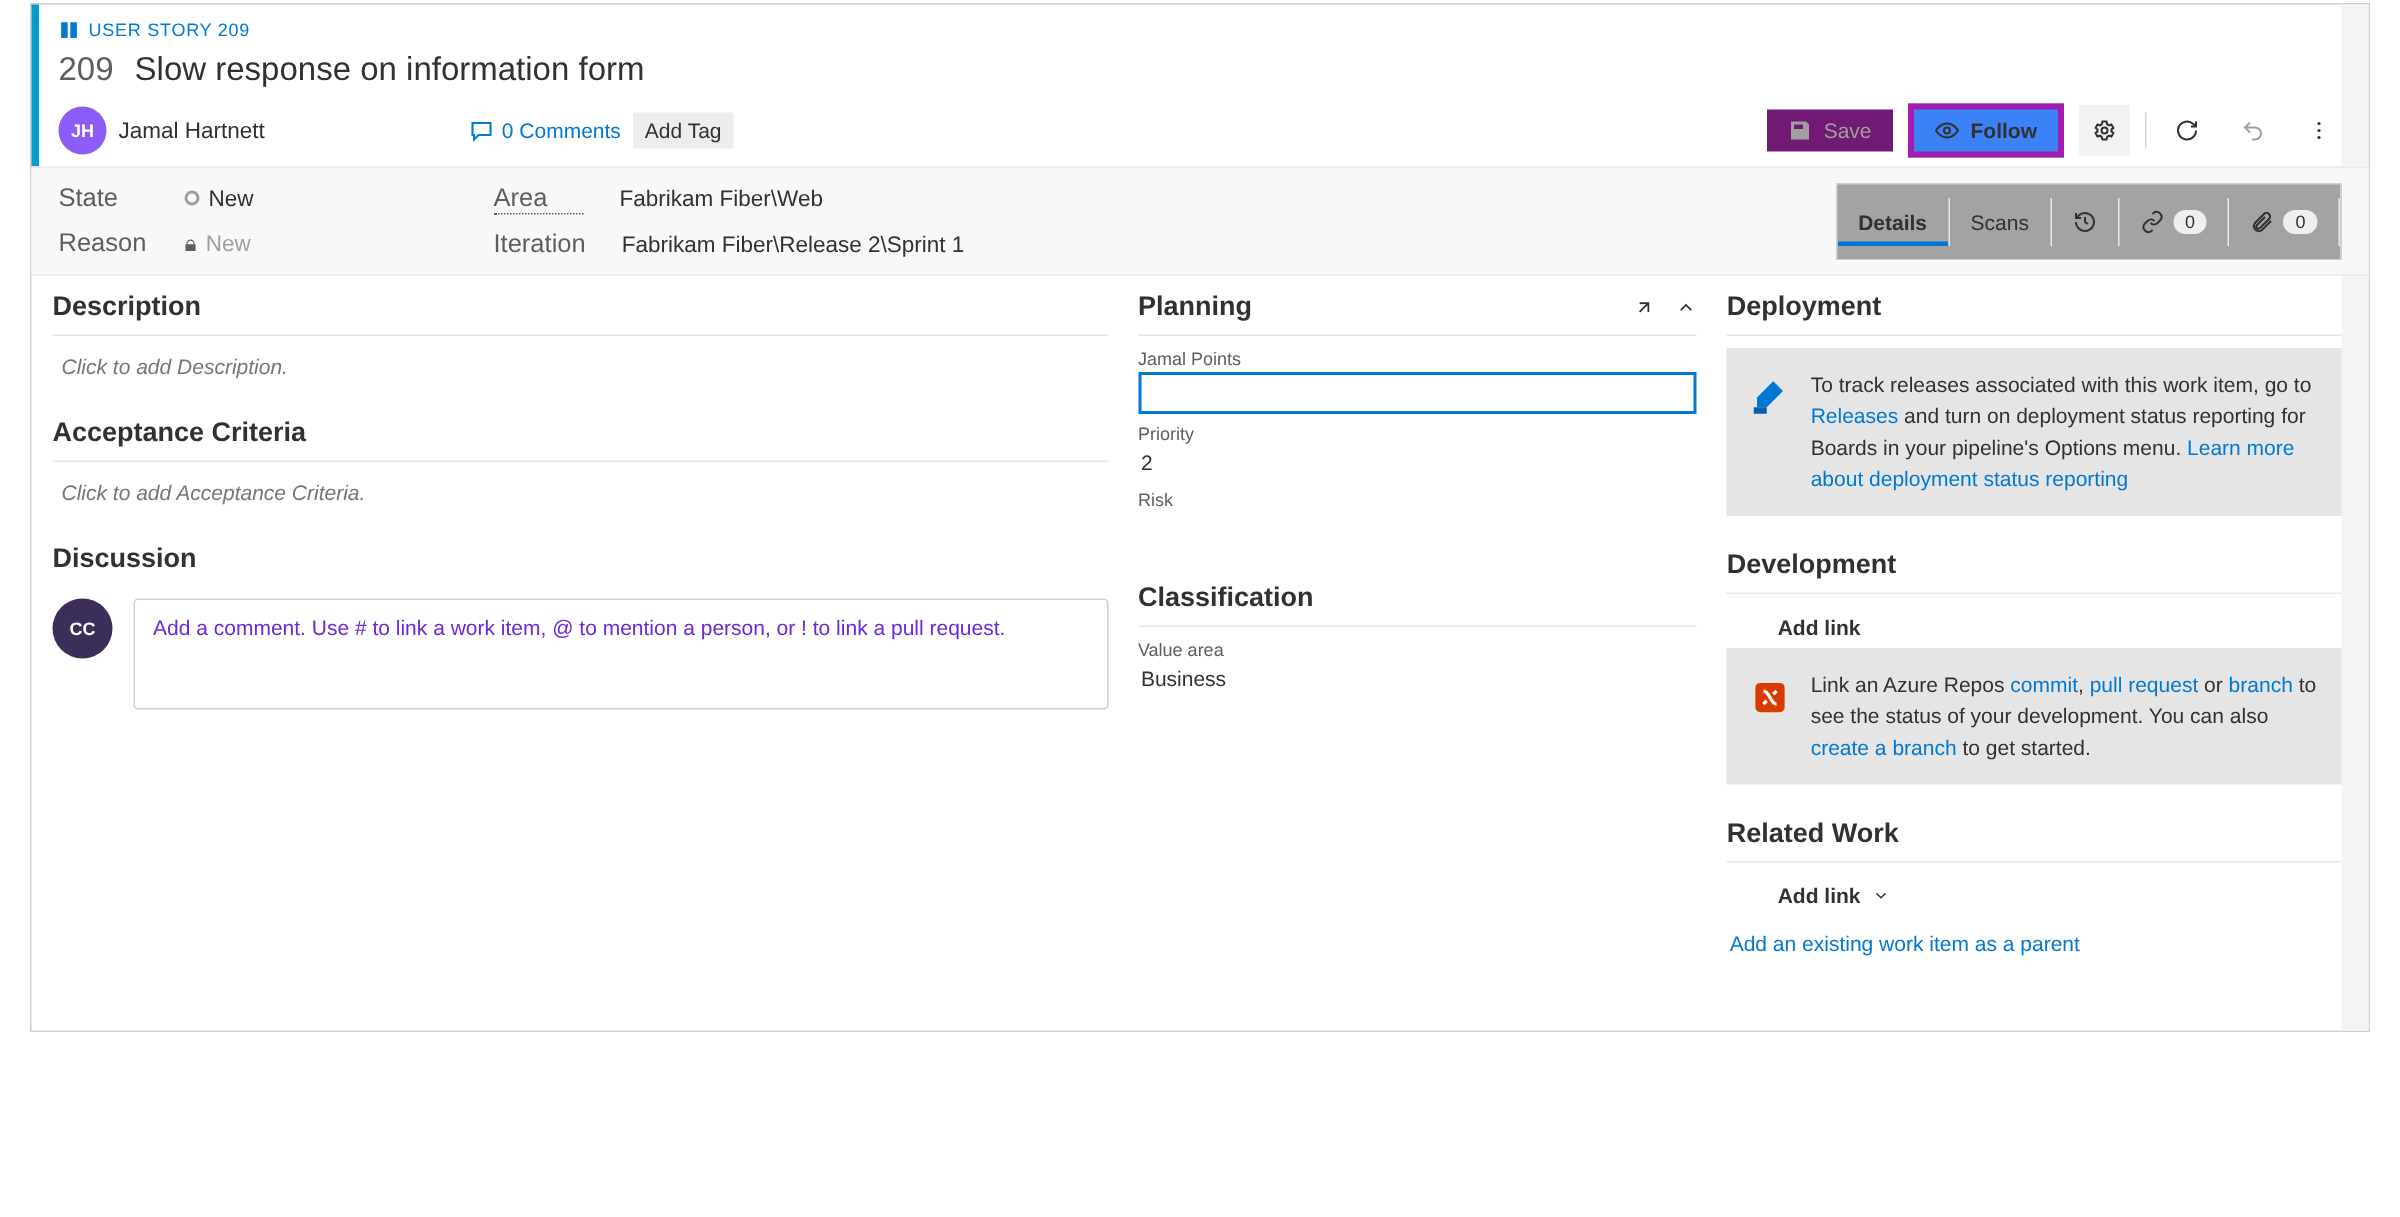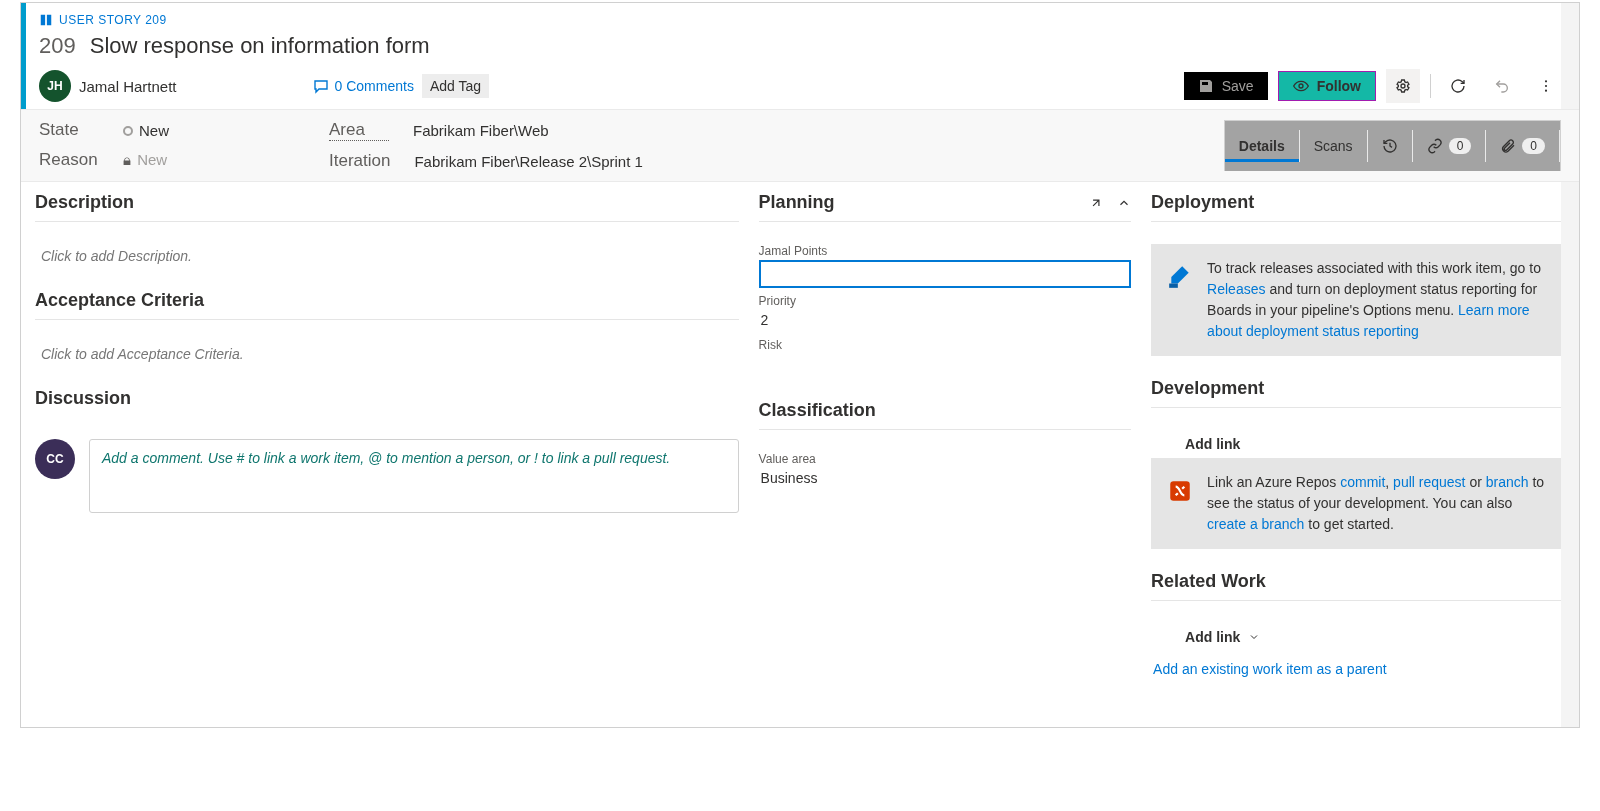--- a/index.html
+++ b/index.html
@@ -7,59 +7,59 @@
   .workitem { border: 1px solid #d0d0d0; width: 1560px; margin: 2px auto; display: flex; flex-direction: column; }
   .accent-bar { position: absolute; left: 0; top: 0; bottom: 0; width: 5px; background: #009CCC; }
   .header { position: relative; padding: 10px 16px 0 18px; }
   .wi-type { color: #0078d4; font-size: 12px; letter-spacing: 0.5px; display: flex; align-items: center; gap: 6px; }
   .wi-type svg { color: #0078d4; }
   .title-row { display: flex; align-items: center; gap: 14px; margin: 6px 0 10px 0; }
   .wi-id { font-size: 22px; color: #605e5c; }
   .wi-title { font-size: 22px; font-weight: 400; color: #323130; }
   .meta-row { display: flex; align-items: center; gap: 8px; padding: 0 0 6px 0; }
   .avatar { width: 32px; height: 32px; border-radius: 50%; display: inline-flex; align-items: center; justify-content: center; font-size: 12px; font-weight:600; color: #fff; }
-  .avatar-jh { background: #14532d; }
+  .avatar-jh { background: #8b5cf6; }
   .avatar-cc { background: #3b2e58; width:40px; height:40px; }
   .assignee { font-size: 15px; }
   .meta-spacer { width: 120px; }
   .comments-link { color: #0078d4; display: inline-flex; align-items: flex-end; gap: 6px; cursor: pointer; }
   .add-tag { background: #ededed; padding: 4px 8px; cursor: pointer; }
   .toolbar-right { margin-left: auto; display: flex; align-items: center; gap: 10px; }
-  .btn { display: inline-flex; align-items: center; gap: 8px; padding: 6px 14px; background: #000000; cursor: pointer; color:#323130; }
+  .btn { display: inline-flex; align-items: center; gap: 8px; padding: 6px 14px; background: #701a75; cursor: pointer; color:#323130; }
   .btn.disabled { color: #a19f9d; }
   .icon-btn { width: 34px; height: 34px; display:inline-flex; align-items:center; justify-content:center; cursor:pointer; }
   .fields-bar { background: #f8f8f8; border-top:1px solid #eaeaea; border-bottom:1px solid #eaeaea; padding: 10px 18px; display:flex; gap: 40px; position: relative; }
   .fld-col { display:flex; flex-direction:column; gap:10px; }
   .fld { display:flex; align-items:center; gap: 24px; }
   .fld-label { color:#605e5c; font-size:17px; min-width:60px; }
   .fld-label.u { border-bottom:1px dotted #605e5c;}
   .fld-val { font-size:15px; }
   .state-dot { width:10px; height:10px; border-radius:50%; border:2px solid #a19f9d; display:inline-block; margin-right:6px; }
   .lock-icon { color:#605e5c; margin-right:2px; }
   .tabs-right { margin-left:auto; display:flex; align-items:center; gap:0; border:1px solid #d0d0d0; border-bottom:none; background:#a3a3a3; }
   .tab { padding:8px 14px; cursor:pointer; display:flex; align-items:center; gap:6px; border-right:1px solid #eaeaea; }
   .tab.active { font-weight:600; box-shadow: inset 0 -3px 0 #0078d4; }
   .tab .pill { background:#efefef; border-radius:10px; padding:1px 8px; font-size:12px; }
   .body { display:flex; padding: 10px 14px 18px 14px; gap: 20px; }
   .col-left { flex: 1.7; }
   .col-mid { flex: 0.9; }
   .col-right { flex: 1; border-left: none; }
   .section { margin-bottom: 22px; }
-  .section h3 { font-size: 18px; font-weight:600; padding-bottom:8px; border-bottom:1px solid #e5e5e5; margin-bottom:22px; display:flex; align-items:center; }
+  .section h3 { font-size: 18px; font-weight:600; padding-bottom:8px; border-bottom:1px solid #e5e5e5; margin-bottom:8px; display:flex; align-items:center; }
   .section h3 .hicons { margin-left:auto; display:flex; gap:14px; color:#605e5c; }
   .placeholder { color:#767676; font-style:italic; padding:4px 6px; cursor:text; }
   .formlabel { font-size:12px; color:#605e5c; margin-top:6px; }
   .forminput { width:100%; border:2px solid #0078d4; padding:4px 6px; font-size:14px; margin-top:2px; outline:none; }
   .formval { padding:4px 2px; font-size:14px; }
   .info-box { background:#e5e5e5; padding:14px 14px 14px 14px; display:flex; gap:12px; line-height:1.5; }
   .info-box .iconcol { flex:0 0 30px; display:flex; align-items:flex-start; justify-content:center; padding-top:6px; }
   .link { color:#0078d4; cursor:pointer; }
   .addlink-row { display:flex; align-items:center; gap:8px; font-weight:600; padding:6px 0; cursor:pointer;margin-left:34px; }
   .discussion-row { display:flex; gap:14px; align-items:flex-start; }
-  .comment-box { flex:1; border:1px solid #d0d0d0; border-radius:3px; padding:10px 12px; min-height:74px; font-style:italic; color:#0f766e; }
+  .comment-box { flex:1; border:1px solid #d0d0d0; border-radius:3px; padding:10px 12px; min-height:74px; color:#6d28d9; }
   .rhs-line { padding:10px 2px; }
   .scroll-track { position:absolute; right:0; top:0; bottom:0; width:18px; background:#f4f4f4; }
   .container { position:relative; }
   svg { display:block; }
   .sep { width:1px; height:24px; background:#d0d0d0; }
 </style>
 </head>
 <body>
 
 <div class="workitem container">
@@ -94,21 +94,21 @@
       </span>
       <span class="add-tag">Add Tag</span>
 
       <div class="toolbar-right">
         <span class="btn disabled">
           <svg width="16" height="16" viewBox="0 0 16 16" fill="currentColor">
               <path d="M2 2h10l2 2v10H2zM4 4v3h6V4zM4 9h8v4H4z"></path>
             </svg>
           <span>Save</span>
         </span>
-        <span class="btn" style="background:#14b8a6;border:1px solid #a21caf;font-weight:600">
+        <span class="btn" style="background:#3b82f6;border:4px solid #a21caf;font-weight:600">
           <svg width="16" height="16" viewBox="0 0 24 24" fill="none" stroke="#323130" stroke-width="2">
               <path d="M1 12s4-7 11-7 11 7 11 7-4 7-11 7S1 12 1 12z"></path>
               <circle cx="12" cy="12" r="3"></circle>
             </svg>
           <span>Follow</span>
         </span>
         <span class="icon-btn" style="background:#f3f2f1">
           <svg width="16" height="16" viewBox="0 0 24 24" fill="none" stroke="#323130" stroke-width="2">
               <circle cx="12" cy="12" r="3"></circle>
               <path d="M19 12a7 7 0 0 0-.1-1l2-1.6-2-3.4-2.4.9a7 7 0 0 0-1.7-1L14 3h-4l-.8 2.9a7 7 0 0 0-1.7 1l-2.4-.9-2 3.4L5 11a7 7 0 0 0 0 2l-2 1.6 2 3.4 2.4-.9a7 7 0 0 0 1.7 1L10 21h4l.8-2.9a7 7 0 0 0 1.7-1l2.4.9 2-3.4-2-1.6c.1-.3.1-.7.1-1z"></path>

